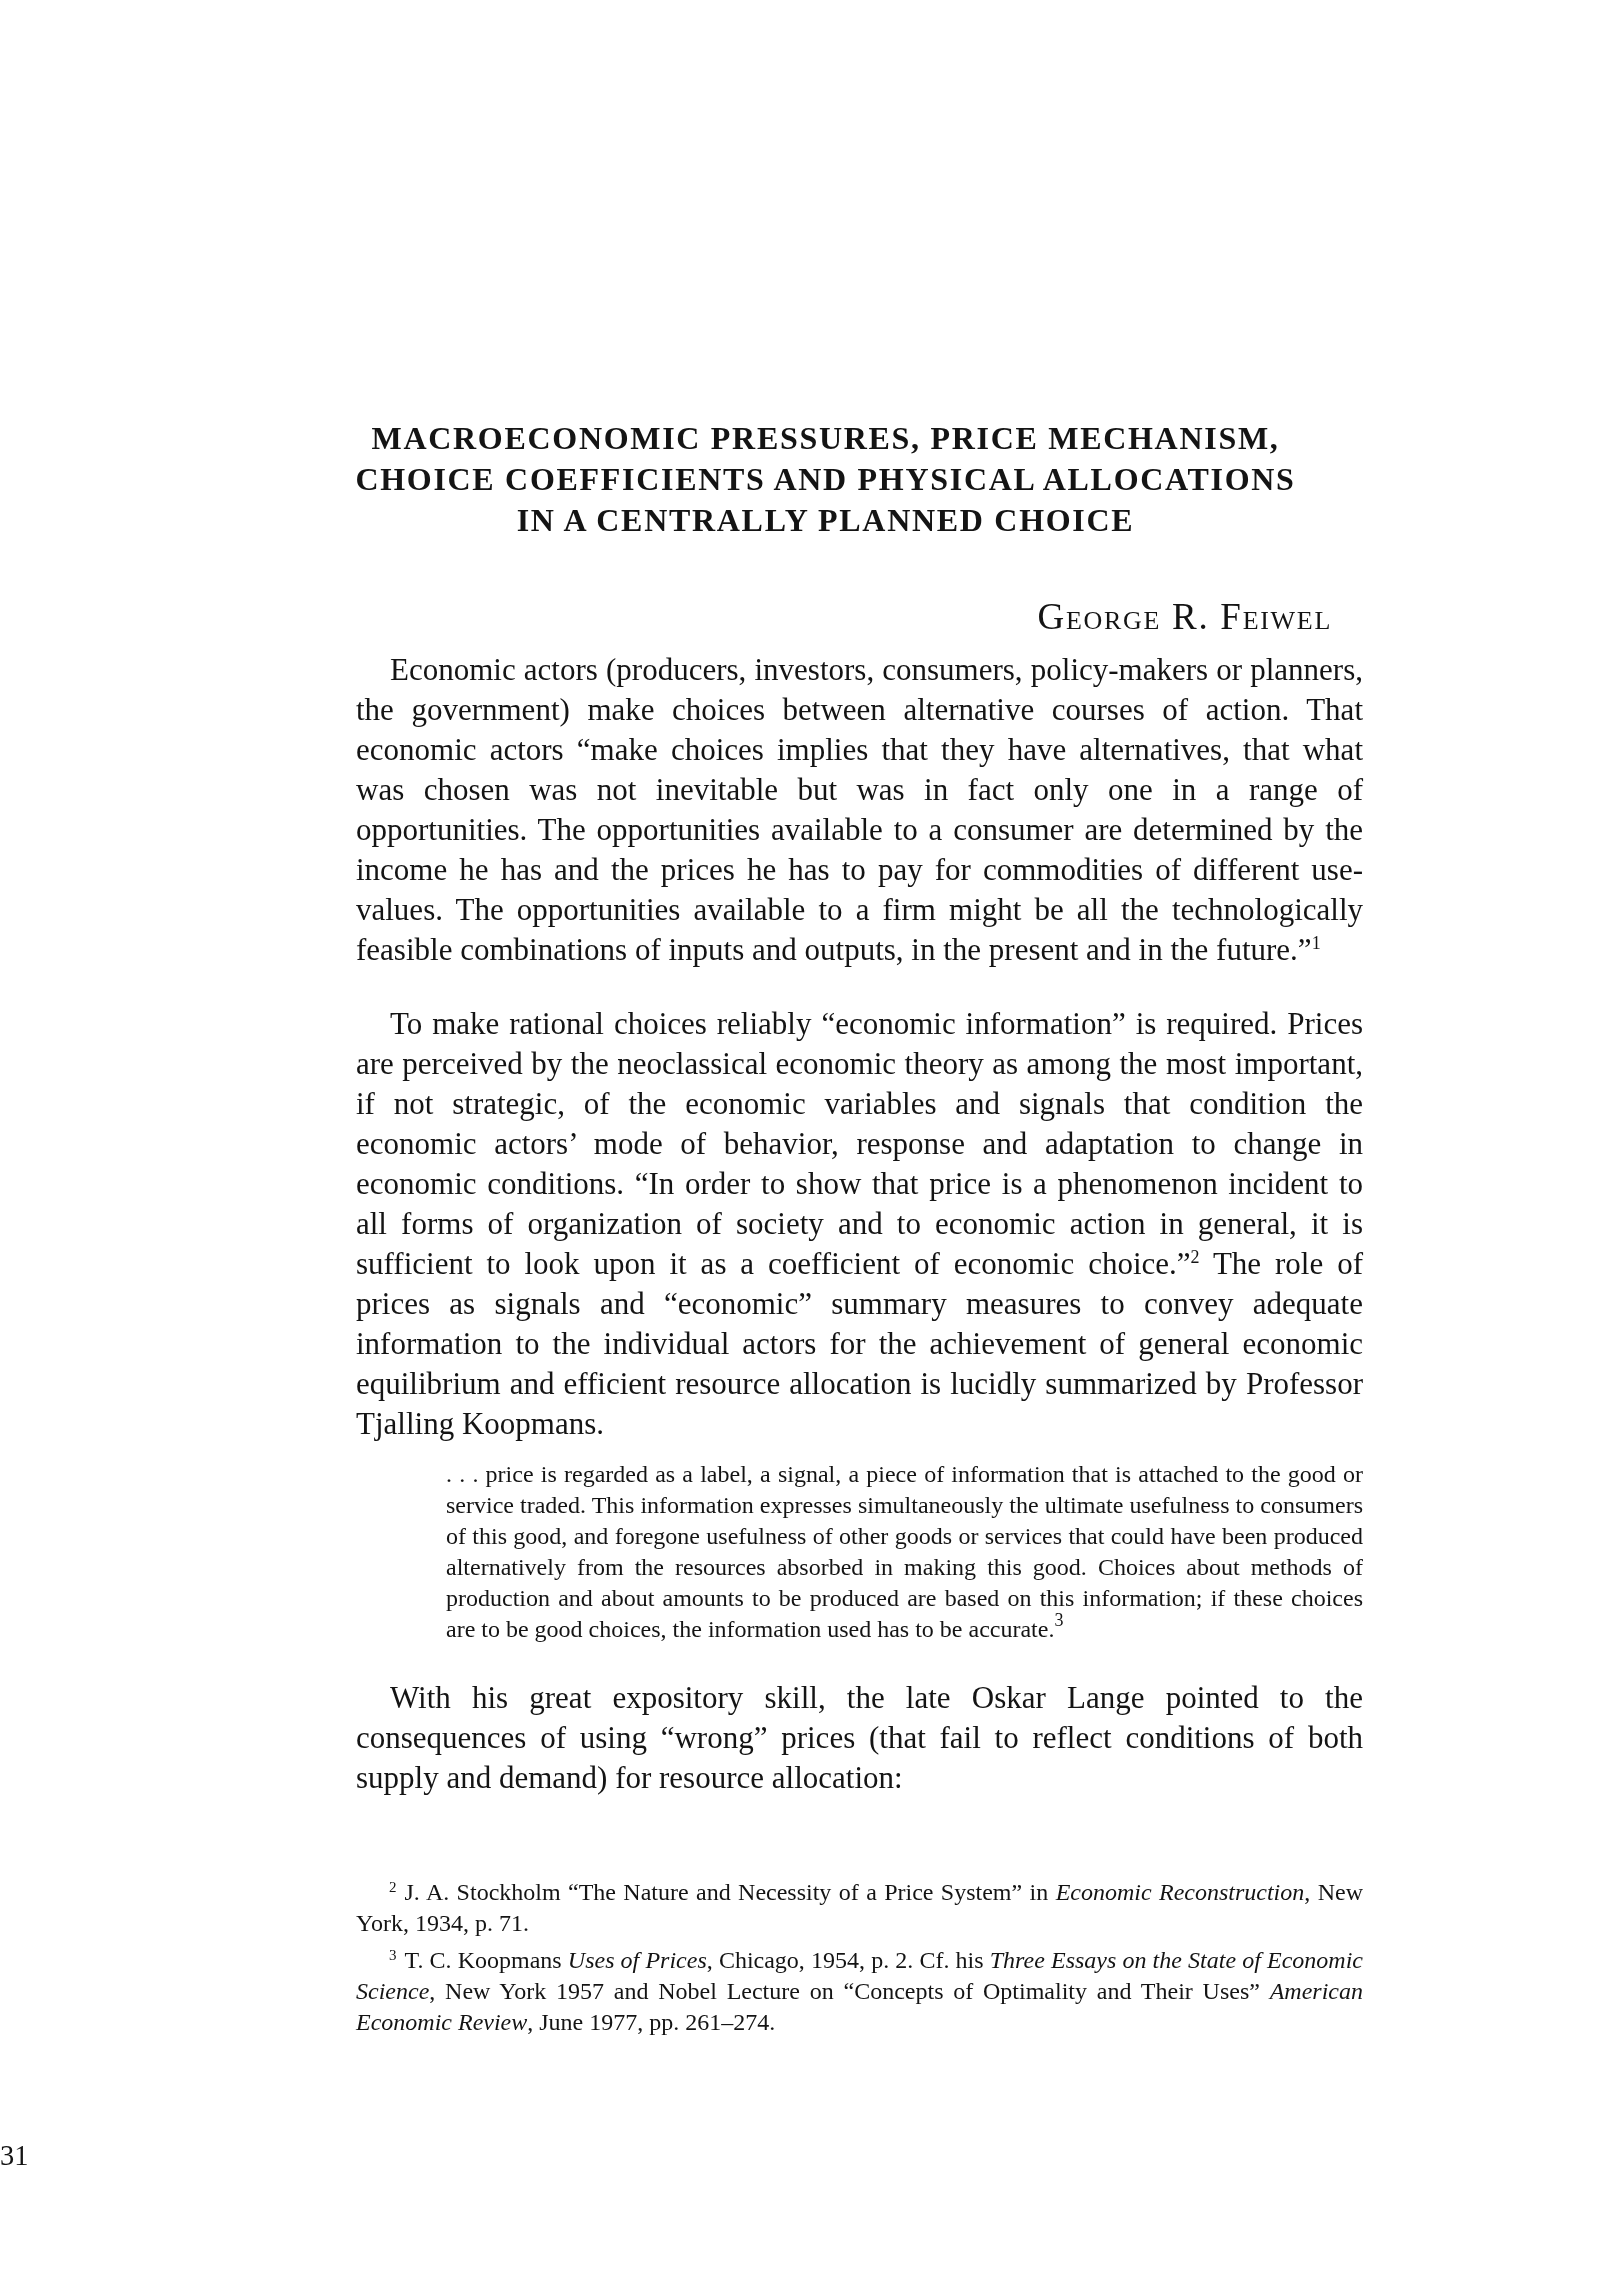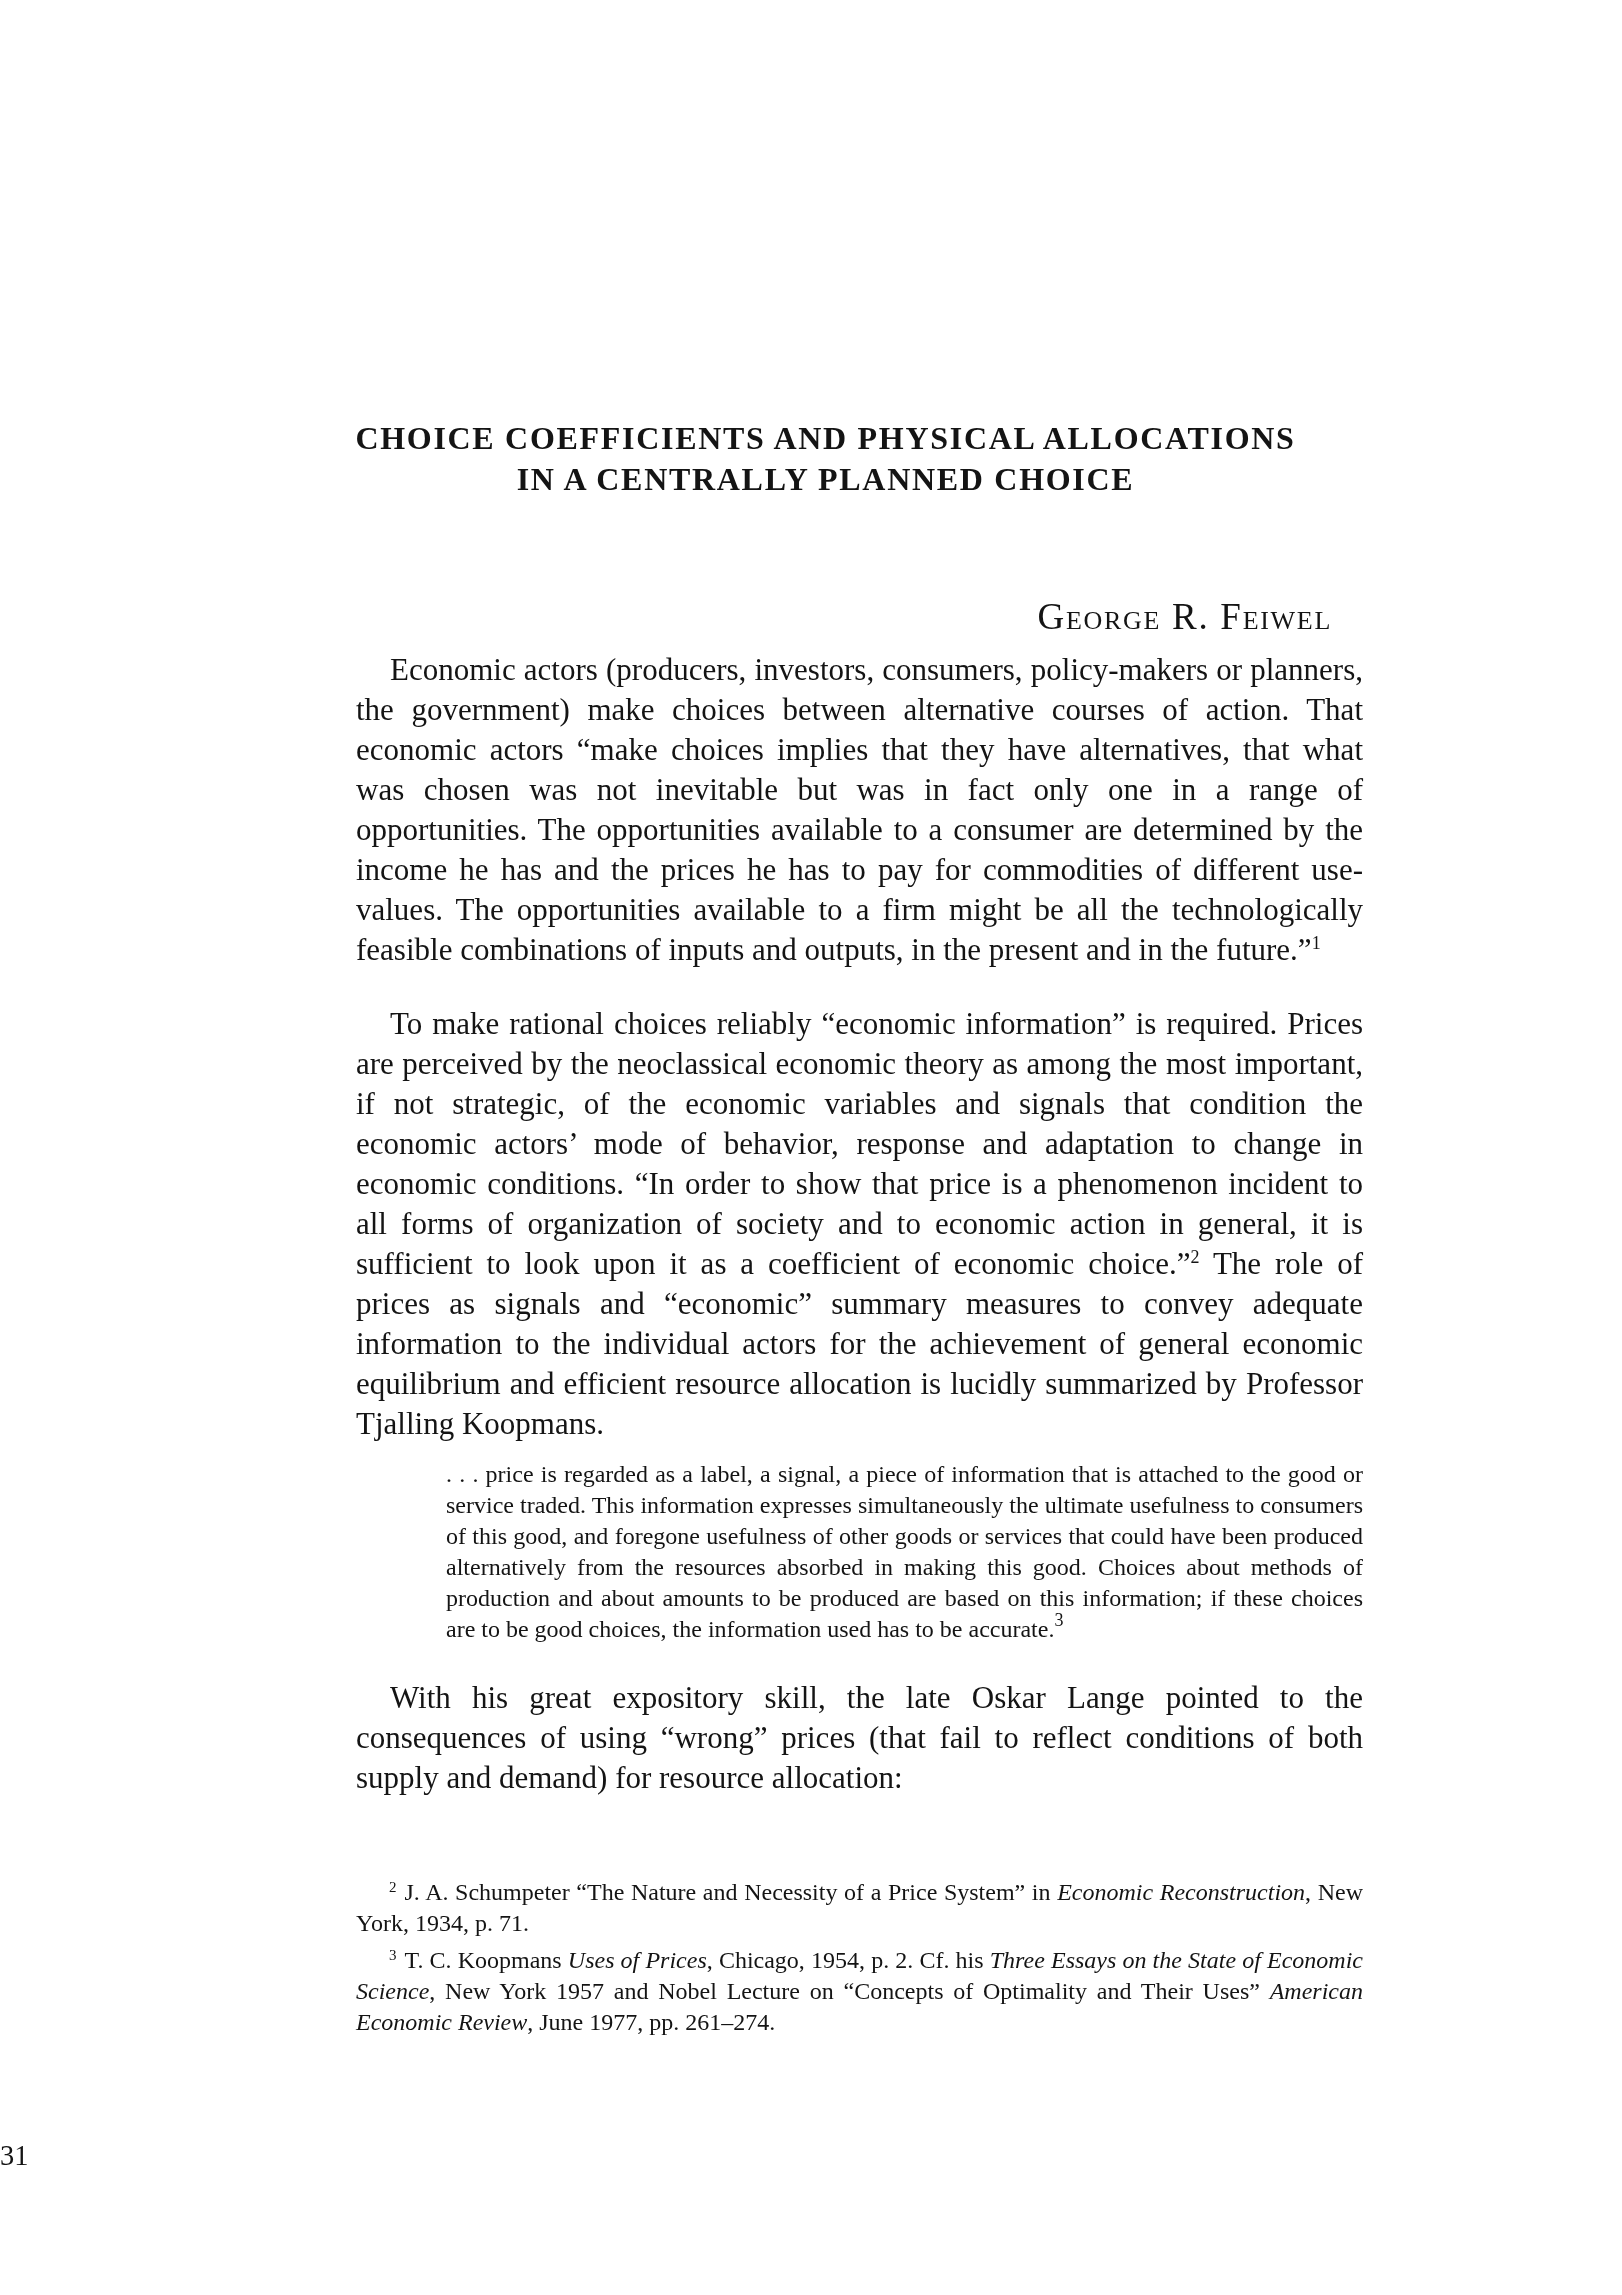--- a/index.html
+++ b/index.html
@@ -29,20 +29,21 @@
   sup.ref { font-size: 18px; vertical-align: 11.4px; line-height: 0; }
 
   .page-number { position: absolute; left: 0; width: 1622px; top: 2139px; font-size: 28.4px; line-height: 34px; }
 </style>
 </head>
 <body>
 
 <div class="page">
 
   <div class="title-block">
+    <div class="title-line">MACROECONOMIC PRESSURES, PRICE MECHANISM,</div>
     <div class="title-line">CHOICE COEFFICIENTS AND PHYSICAL ALLOCATIONS</div>
     <div class="title-line">IN A CENTRALLY PLANNED CHOICE</div>
   </div>
 
   <div class="author">George R. Feiwel</div>
 
   <div class="body-text p1">
     <span class="indent"></span><span>Economic actors (producers, investors, consumers, policy-makers or planners, the government) make choices between alternative courses of action. That economic actors “make choices implies that they have alternatives, that what was chosen was not inevitable but was in fact only one in a range of opportunities. The opportunities available to a consumer are determined by the income he has and the prices he has to pay for commodities of different use-values. The opportunities available to a firm might be all the technologically feasible combinations of inputs and outputs, in the present and in the future.”</span><sup class="ref">1</sup>
   </div>
 
@@ -52,19 +53,19 @@
 
   <div class="quote">
     <span>. . . price is regarded as a label, a signal, a piece of information that is attached to the good or service traded. This information expresses simultaneously the ultimate usefulness to consumers of this good, and foregone usefulness of other goods or services that could have been produced alternatively from the resources absorbed in making this good. Choices about methods of production and about amounts to be produced are based on this information; if these choices are to be good choices, the information used has to be accurate.</span><sup class="ref">3</sup>
   </div>
 
   <div class="body-text p3">
     <span class="indent"></span><span>With his great expository skill, the late Oskar Lange pointed to the consequences of using “wrong” prices (that fail to reflect conditions of both supply and demand) for resource allocation:</span>
   </div>
 
   <div class="footnotes">
-    <p class="fn"><sup>2</sup><span>J. A. Schumpeter “The Nature and Necessity of a Price System” in </span><i>Economic Reconstruction</i><span>, New York, 1934, p. 71.</span></p>
+    <p class="fn"><sup>2</sup><span>J. A. Stockholm “The Nature and Necessity of a Price System” in </span><i>Economic Reconstruction</i><span>, New York, 1934, p. 71.</span></p>
     <p class="fn"><sup>3</sup><span>T. C. Koopmans </span><i>Uses of Prices</i><span>, Chicago, 1954, p. 2. Cf. his </span><i>Three Essays on the State of Economic Science</i><span>, New York 1957 and Nobel Lecture on “Concepts of Optimality and Their Uses” </span><i>American Economic Review</i><span>, June 1977, pp. 261–274.</span></p>
   </div>
 
   <div class="page-number">31</div>
 </div>
 
 
 </body></html>

